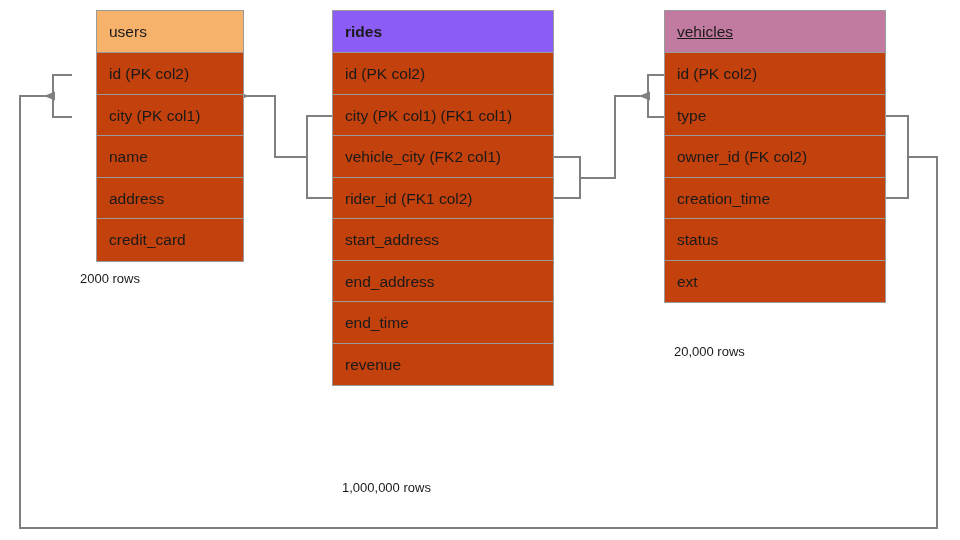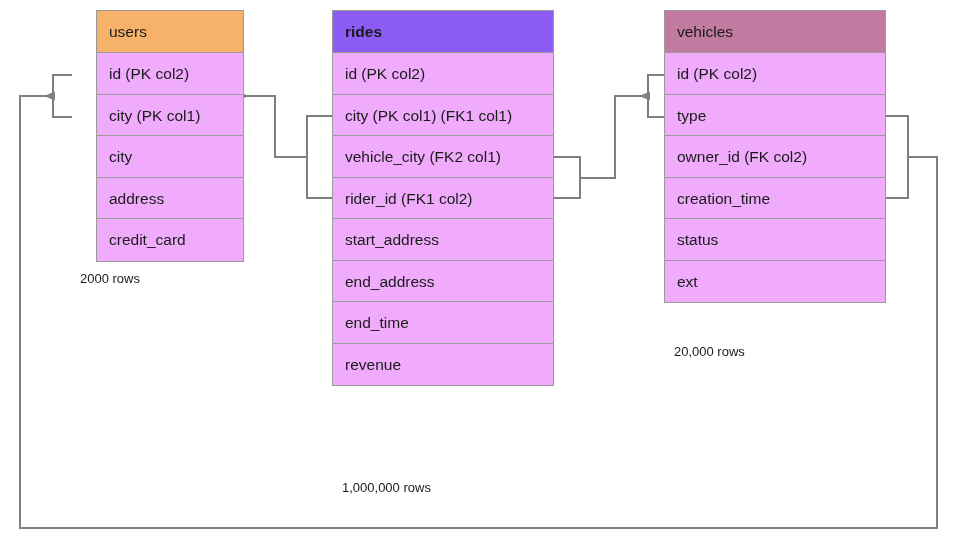--- a/index.html
+++ b/index.html
@@ -46,21 +46,21 @@
     overflow: hidden;
   }
   .tbl-row {
     box-sizing: border-box;
     height: 41.5px;
     line-height: 41.5px;
     padding: 0 12px;
     font-size: 15.5px;
     color: #1a1a1a;
     border-bottom: 1px solid #9a9a9a;
-    background: #f0abfc;
+    background: #c2410c;
     white-space: nowrap;
     overflow: hidden;
   }
   .tbl-row.last {
     border-bottom: none;
   }
   .row-count {
     position: absolute;
     font-size: 13px;
     color: #1a1a1a;
@@ -98,41 +98,41 @@
       <path d="M908,157 L937,157 L937,528 L20,528 L20,96 L53,96" fill="none" stroke="#7f7f7f" stroke-width="2"></path>
       <path d="M44,96 L55,91.5 L55,100.5 z" fill="#7f7f7f"></path>
       <path d="M72,75 L53,75 L53,117 L72,117" fill="none" stroke="#7f7f7f" stroke-width="2"></path>
     </g>
   </svg>
 
   <div class="table-box" style="left:72px; top:10px; width:148px;margin-left:24px;">
     <div class="tbl-header" style="background: rgb(246, 178, 107);">users</div>
     <div class="tbl-row">id (PK col2)</div>
     <div class="tbl-row">city (PK col1)</div>
-    <div class="tbl-row">city</div>
+    <div class="tbl-row">name</div>
     <div class="tbl-row">address</div>
     <div class="tbl-row last">credit_card</div>
   </div>
   <div class="row-count" style="left:80px; top:271px;">2000 rows</div>
 
   <div class="table-box" style="left:332px; top:10px; width:222px;">
     <div class="tbl-header" style="background: #8b5cf6; font-weight: bold;">rides</div>
     <div class="tbl-row">id (PK col2)</div>
     <div class="tbl-row">city (PK col1) (FK1 col1)</div>
     <div class="tbl-row">vehicle_city (FK2 col1)</div>
     <div class="tbl-row">rider_id (FK1 col2)</div>
     <div class="tbl-row">start_address</div>
     <div class="tbl-row">end_address</div>
     <div class="tbl-row">end_time</div>
     <div class="tbl-row last">revenue</div>
   </div>
   <div class="row-count" style="left:342px; top:480px;">1,000,000 rows</div>
 
   <div class="table-box" style="left:664px; top:10px; width:222px;">
-    <div class="tbl-header" style="background: rgb(194, 123, 160);">vehicles</div>
+    <div class="tbl-header" style="background: rgb(194, 123, 160); text-decoration: underline;">vehicles</div>
     <div class="tbl-row">id (PK col2)</div>
     <div class="tbl-row">type</div>
     <div class="tbl-row">owner_id (FK col2)</div>
     <div class="tbl-row">creation_time</div>
     <div class="tbl-row">status</div>
     <div class="tbl-row last">ext</div>
   </div>
   <div class="row-count" style="left:674px; top:344px;">20,000 rows</div>
 
 </div>

